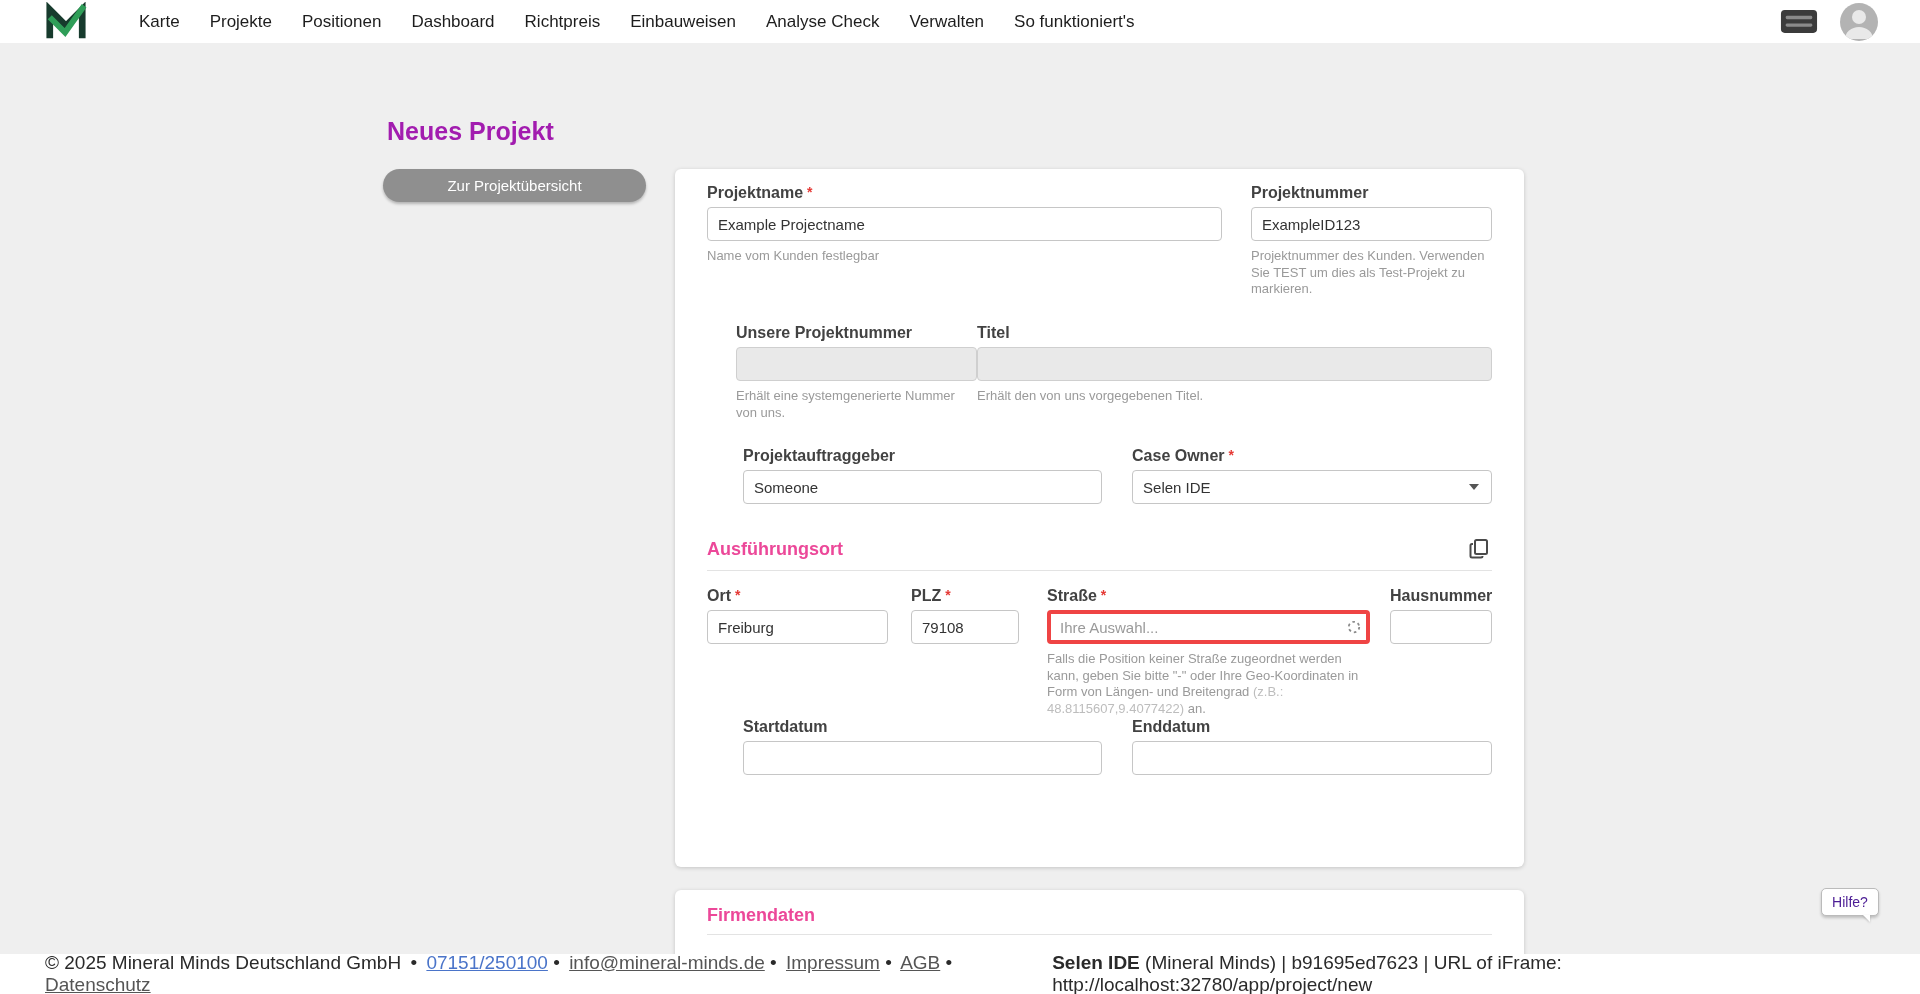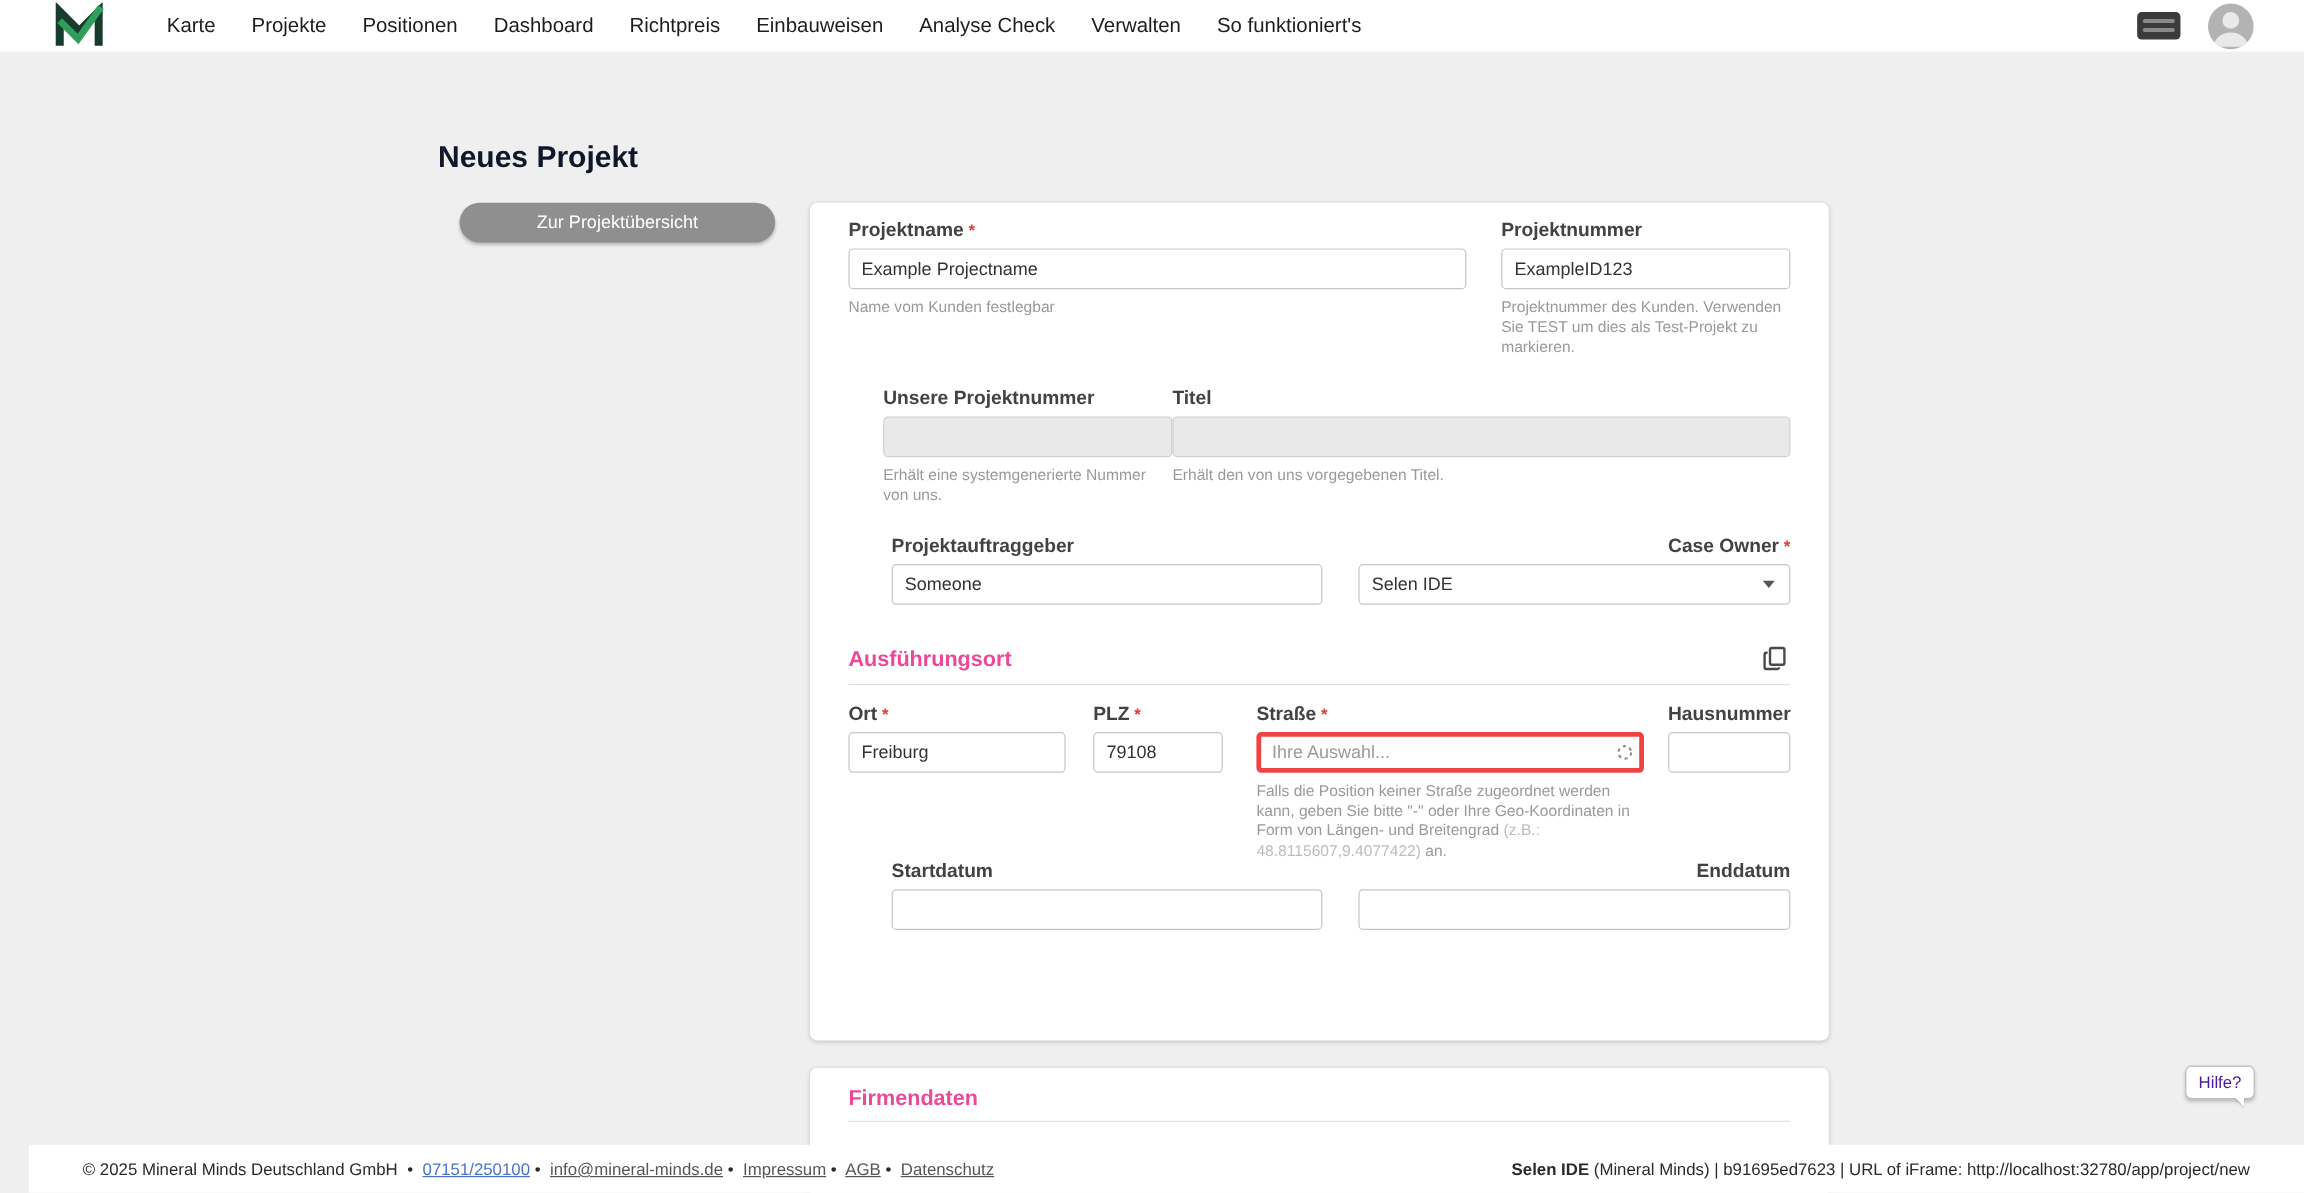--- a/index.html
+++ b/index.html
@@ -23,22 +23,22 @@
     white-space: nowrap;
   }
   .topbar-right { margin-left: auto; margin-right: 42px; display: flex; align-items: center; gap: 22px; }
   .avatar {
     width: 38px; height: 38px; border-radius: 50%; background: #b3b3b3;
     display: flex; align-items: center; justify-content: center; overflow: hidden; cursor: pointer;
   }
 
   
   .page-title {
-    position: absolute; left: 365px; top: 117px;
-    font-size: 25px; font-weight: 700; color: #0f172a;
+    position: absolute; left: 387px; top: 117px;
+    font-size: 25px; font-weight: 700; color: #a21caf;
   }
   .back-button {
     position: absolute; left: 383px; top: 169px; width: 263px; height: 33px;
     background: #8f8f8f; color: #ffffff; border: none; border-radius: 17px;
     font-size: 15px; font-family: "Liberation Sans", sans-serif; cursor: pointer;
     box-shadow: 0 2px 3px rgba(0,0,0,0.25);
   }
 
   
   .card {
@@ -85,21 +85,21 @@
     display: flex; align-items: center; justify-content: space-between;
     border-bottom: 1px solid #e3e3e3; padding-bottom: 8px;
   }
   .section-heading h2 { font-size: 18px; font-weight: 700; color: #ec4899; }
   .heading-1 { margin-top: 32px; margin-bottom: 16px; }
   .heading-2 { margin-top: 29px; margin-bottom: 18px; }
   .copy-btn { background: none; border: none; cursor: pointer; padding: 2px; display: flex; }
 
   
   .w-515 { width: 515px; } .w-241 { width: 241px; }
-  .w-377 { width: 377px; margin-left: 36px; } .w-378 { width: 378px; align-items: flex-end; }
+  .w-377 { width: 377px; margin-left: 36px; } .w-378 { width: 378px; }
   .w-181 { width: 181px; } .w-108 { width: 108px; }
   .w-323 { width: 323px; } .w-102 { width: 102px; }
   .gap-29 { margin-left: 29px; } .gap-30 { margin-left: 30px; }
   .gap-23 { margin-left: 23px; } .gap-28 { margin-left: 28px; } .gap-20 { margin-left: 20px; }
 
   
   .help-button {
     position: absolute; left: 1821px; top: 888px; width: 58px; height: 28px;
     background: #ffffff; border: 1px solid #bbbbbb; border-radius: 5px;
     font-size: 14px; color: #4c1d95; font-family: "Liberation Sans", sans-serif;
@@ -108,21 +108,21 @@
   .help-button::after {
     content: ""; position: absolute; right: 8px; bottom: -7px;
     border-left: 7px solid transparent; border-top: 7px solid #ffffff;
     filter: drop-shadow(0 1px 1px rgba(0,0,0,0.2));
   }
 
   
   .footer {
     position: absolute; left: 0; right: 0; bottom: 0; height: 40px;
     background: #ffffff; display: flex; align-items: center; justify-content: space-between;
-    padding: 0 45px; z-index: 25; font-size: 14px; color: #2a2a2a; margin-left: 24px;
+    padding: 0 45px; z-index: 25; font-size: 19px; color: #2a2a2a;
   }
   .footer-left span { margin-right: 4px; }
   .footer a { color: #555; text-decoration: underline; cursor: pointer; }
   .footer a.phone-link { color: #4a74c9; }
   .sep { color: #2a2a2a; }
   .footer-right .bold { font-weight: 700; }
 </style>
 </head>
 <body>
 

